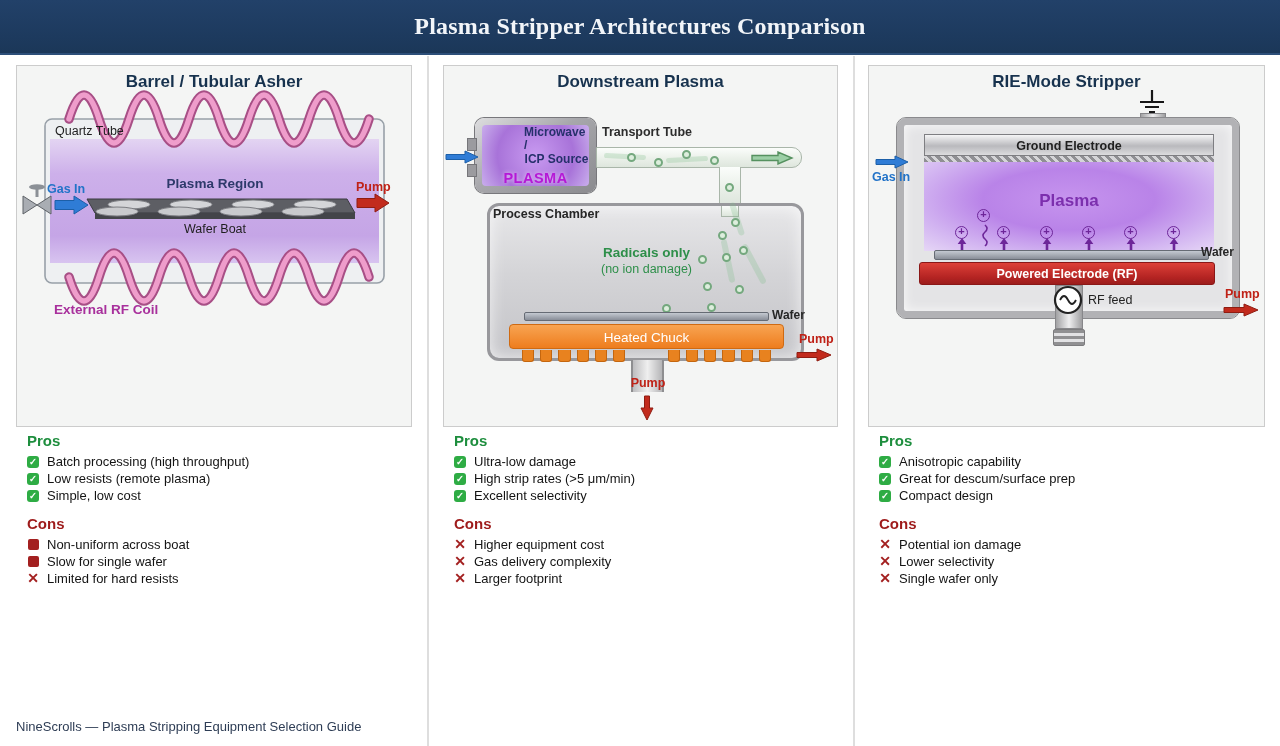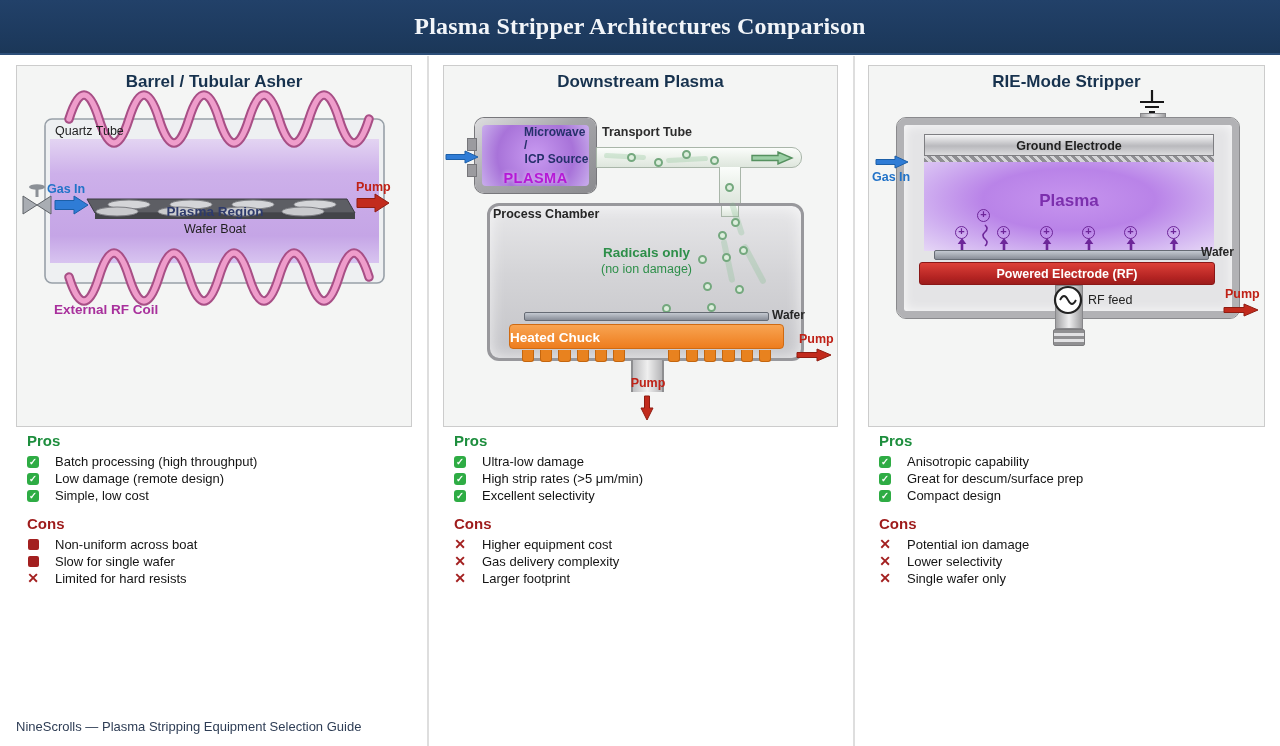--- a/index.html
+++ b/index.html
@@ -66,21 +66,21 @@
     background:linear-gradient(180deg,#e7e7e9 0%,#d4d4d7 45%,#c4c4c8 100%);
     box-shadow:inset 0 0 16px rgba(255,255,255,.75);
   }
   .wafer{
     position:absolute;box-sizing:border-box;border-radius:2px;
     background:linear-gradient(180deg,#c4c9d1 0%,#898e98 100%);border:1px solid #666b74;
   }
   .chuck{
     position:absolute;box-sizing:border-box;border-radius:4px;
     background:linear-gradient(180deg,#f8a452 0%,#ee7d1e 100%);border:1px solid #cf6a12;
-    color:#ffffff;font-weight:bold;font-size:13.5px;
+    color:#ffffff;font-weight:normal;font-size:13.5px;text-align:center;
   }
   .fins{position:absolute;display:flex;gap:6px;}
   .fin{flex:1;background:#e8821f;border:1px solid #c4660e;border-top:none;border-radius:0 0 3px 3px;}
   .fin.gap{visibility:hidden;}
   .port{
     position:absolute;box-sizing:border-box;
     background:linear-gradient(90deg,#bdbdbf 0%,#efefef 50%,#b5b5b7 100%);
     border-left:2px solid #8e8e90;border-right:2px solid #8e8e90;
   }
   
@@ -110,21 +110,21 @@
     position:absolute;box-sizing:border-box;border-radius:3px;border:1px solid #8a1717;
     background:linear-gradient(180deg,#dd4038 0%,#b32322 70%,#9c1d1c 100%);
     color:#ffffff;font-weight:bold;font-size:12.5px;text-align:center;
   }
   .metal-v{position:absolute;background:linear-gradient(90deg,#a2a2a4 0%,#eeeeef 50%,#9f9fa1 100%);border:1px solid #87878a;box-sizing:border-box;}
   .threads{position:absolute;background:repeating-linear-gradient(180deg,#909092 0 3px,#e2e2e4 3px 6px);border:1px solid #7c7c7e;border-radius:2px;box-sizing:border-box;}
   
   .proscons{position:absolute;left:11px;right:6px;top:376px;}
   .ph{font-size:15px;font-weight:bold;color:#1e8e3e;margin:0 0 4px 0;}
   .ch{font-size:15px;font-weight:bold;color:#9e1b1b;margin:10px 0 4px 0;}
-  .item{display:flex;align-items:center;gap:16px;height:17.2px;font-size:13px;color:#141414;}
+  .item{display:flex;align-items:center;gap:8px;height:17.2px;font-size:13px;color:#141414;}
   .ic-check{
     width:12px;height:12px;border-radius:3px;background:#2eac44;color:#fff;flex:0 0 12px;
     font-size:9.5px;line-height:12.5px;text-align:center;font-weight:bold;
   }
   .ic-check::after{content:"\2713";}
   .ic-square{width:11px;height:11px;border-radius:2px;background:#a32020;flex:0 0 11px;margin:0 .5px;}
   .ic-x{color:#a32020;font-weight:bold;font-size:14px;line-height:13px;width:12px;text-align:center;flex:0 0 12px;}
   .ic-x::after{content:"\2715";}
   
   .footer{position:absolute;left:16px;top:719px;font-size:13px;color:#2e3d55;}
@@ -183,35 +183,35 @@
         <polygon points="34,130 34,148 20,139" fill="#a9adb3" stroke="#5f6368"></polygon>
       </g>
 
       <polygon points="38,134.5 57,134.5 57,130 71,139 57,148 57,143.5 38,143.5" fill="#2f7cd6" stroke="#1c5fa8"></polygon>
 
       <polygon points="340,132.5 358,132.5 358,128 372,137 358,146 358,141.5 340,141.5" fill="#c22b1d" stroke="#8f1d12"></polygon>
     </svg>
 
     <span class="lbl" style="left:38px;top:58px;">Quartz Tube</span>
     <span class="lbl blue" style="left:30px;top:116px;">Gas In</span>
-    <span class="lbl navy ctr" style="left:118px;top:110px;width:160px;font-size:13.5px;margin-top:28px;">Plasma Region</span>
+    <span class="lbl navy ctr" style="left:118px;top:110px;width:160px;font-size:13.5px;">Plasma Region</span>
     <span class="lbl red" style="left:339px;top:114px;">Pump</span>
     <span class="lbl ctr" style="left:118px;top:156px;width:160px;">Wafer Boat</span>
     <span class="lbl magenta" style="left:37px;top:236px;font-size:13.5px;">External RF Coil</span>
   </div>
 
   <div class="proscons">
     <div class="ph">Pros</div>
     <div class="item">
         <span class="ic-check"></span>
         <span>Batch processing (high throughput)</span>
       </div>
     <div class="item">
         <span class="ic-check"></span>
-        <span>Low damage (remote design)</span>
+        <span>Low resists (remote plasma)</span>
       </div>
     <div class="item">
         <span class="ic-check"></span>
         <span>Simple, low cost</span>
       </div>
     <div class="ch">Cons</div>
     <div class="item">
         <span class="ic-square"></span>
         <span>Non-uniform across boat</span>
       </div>

